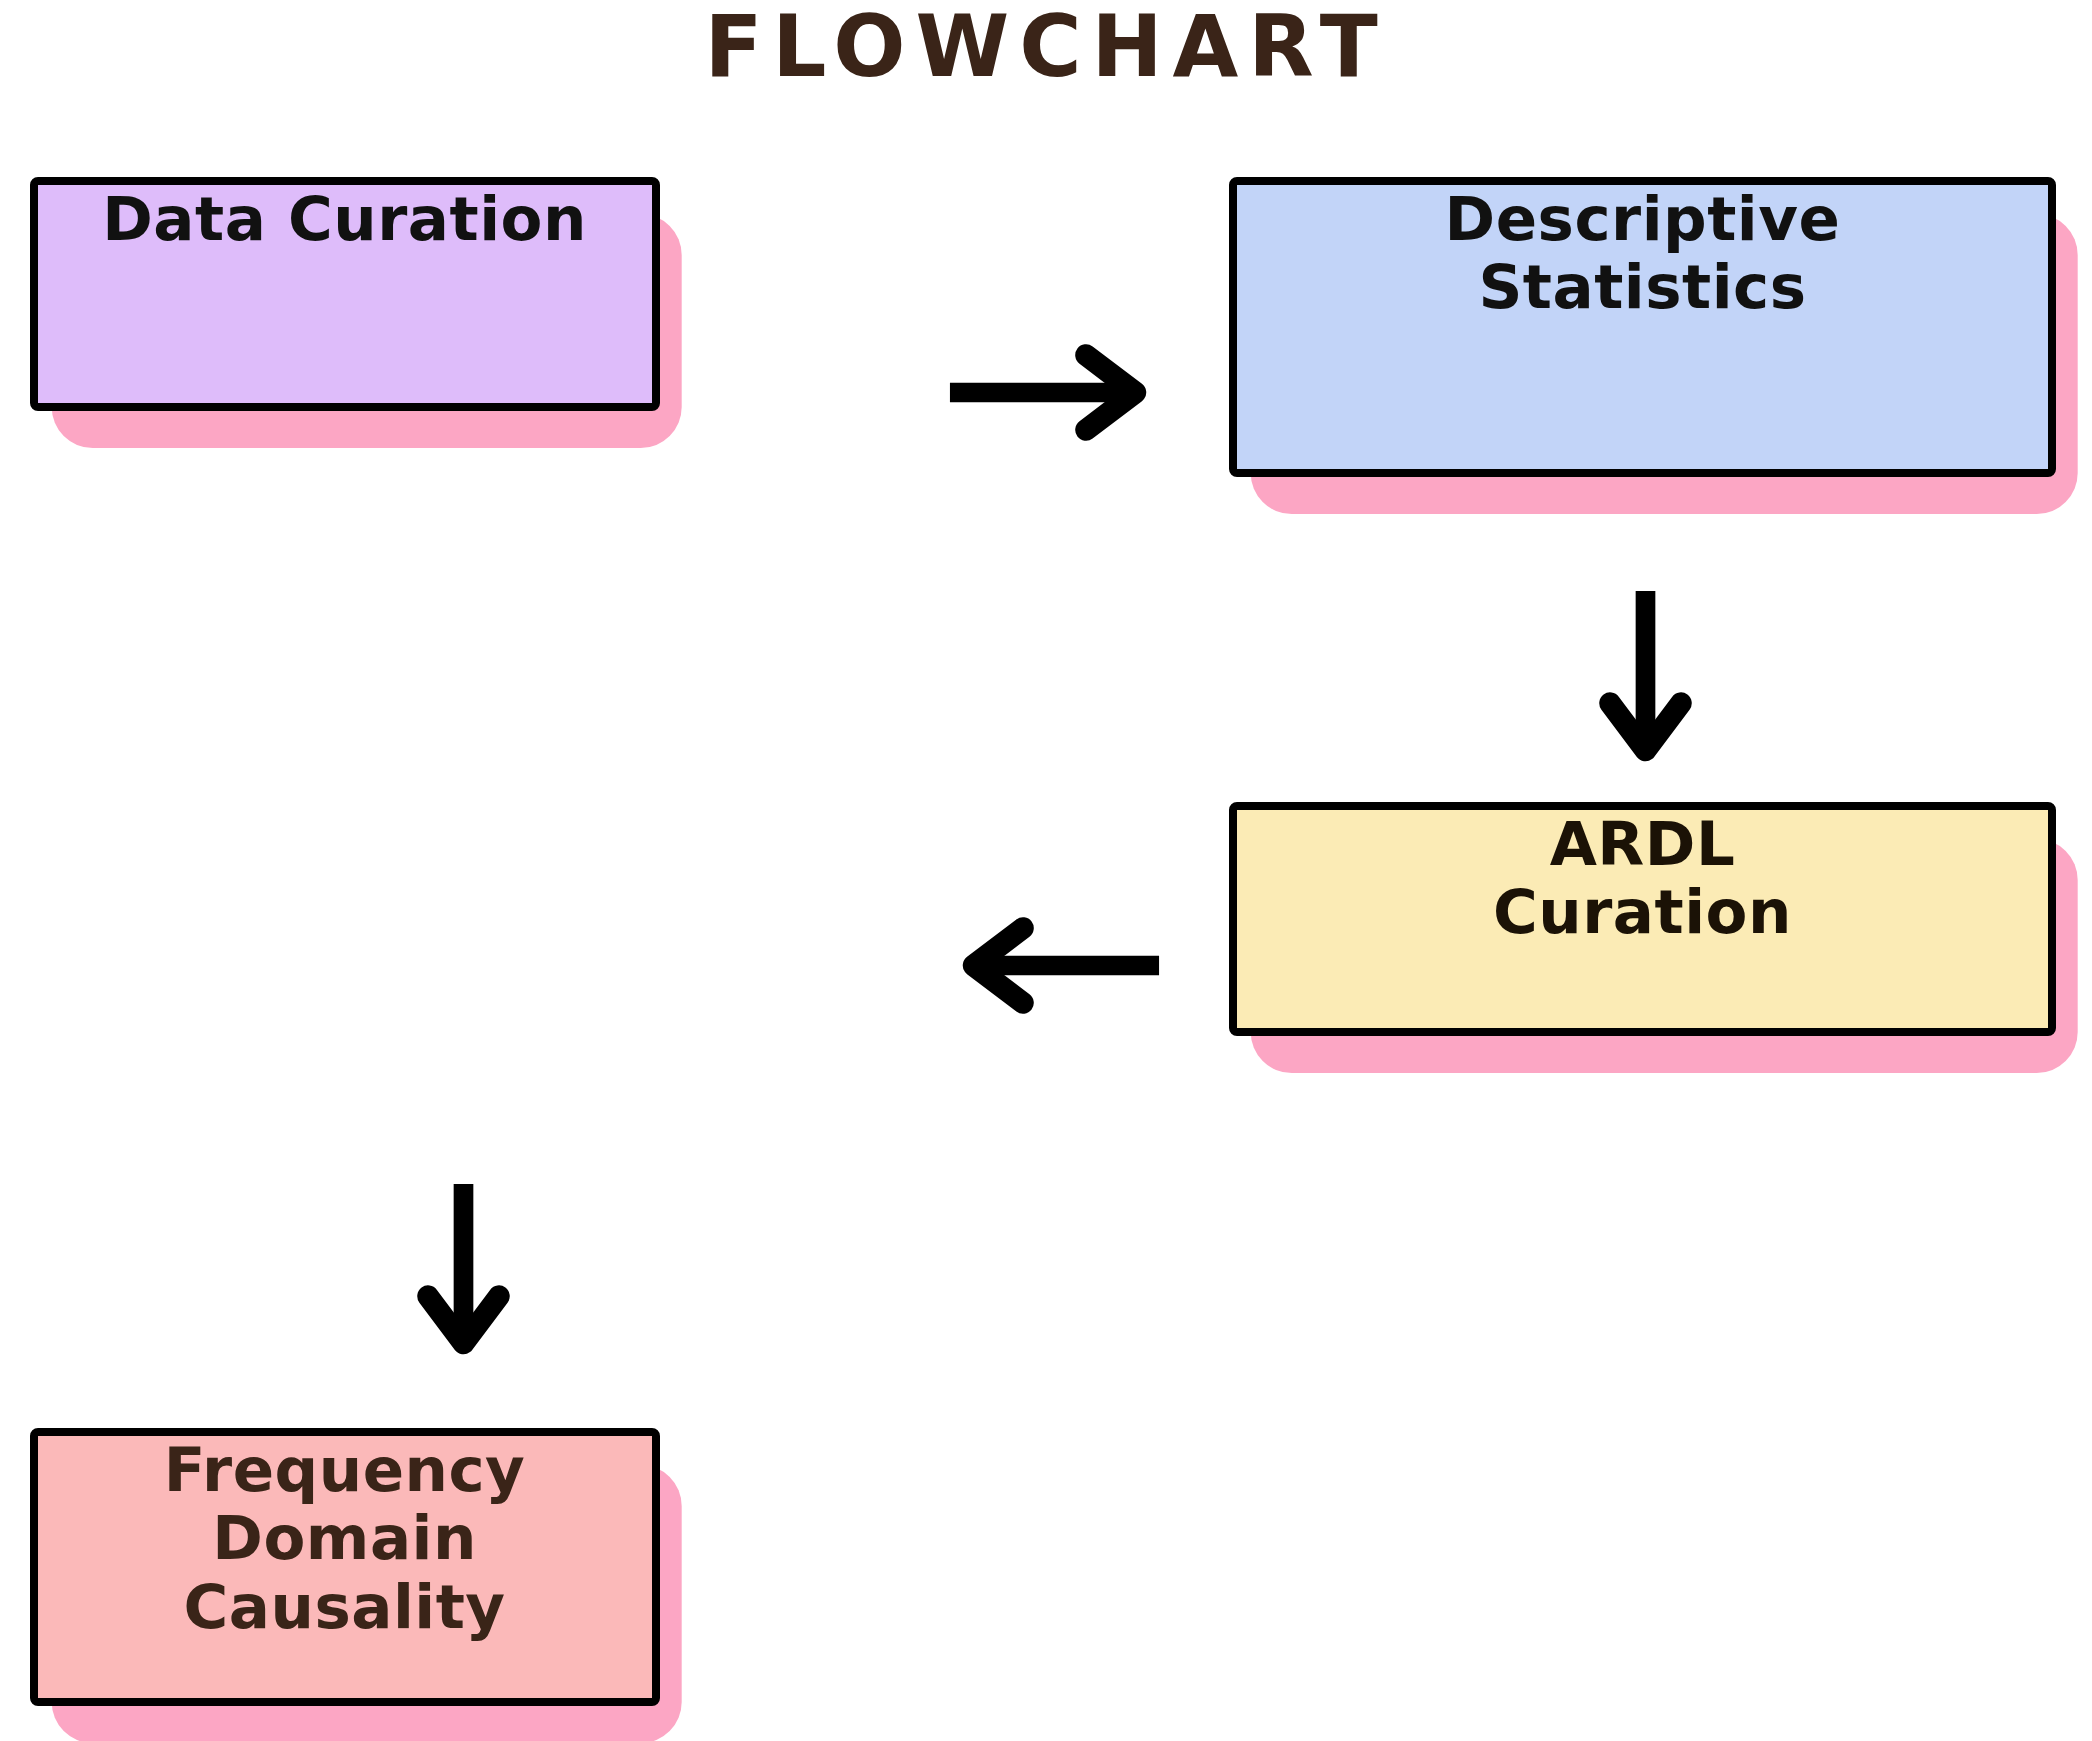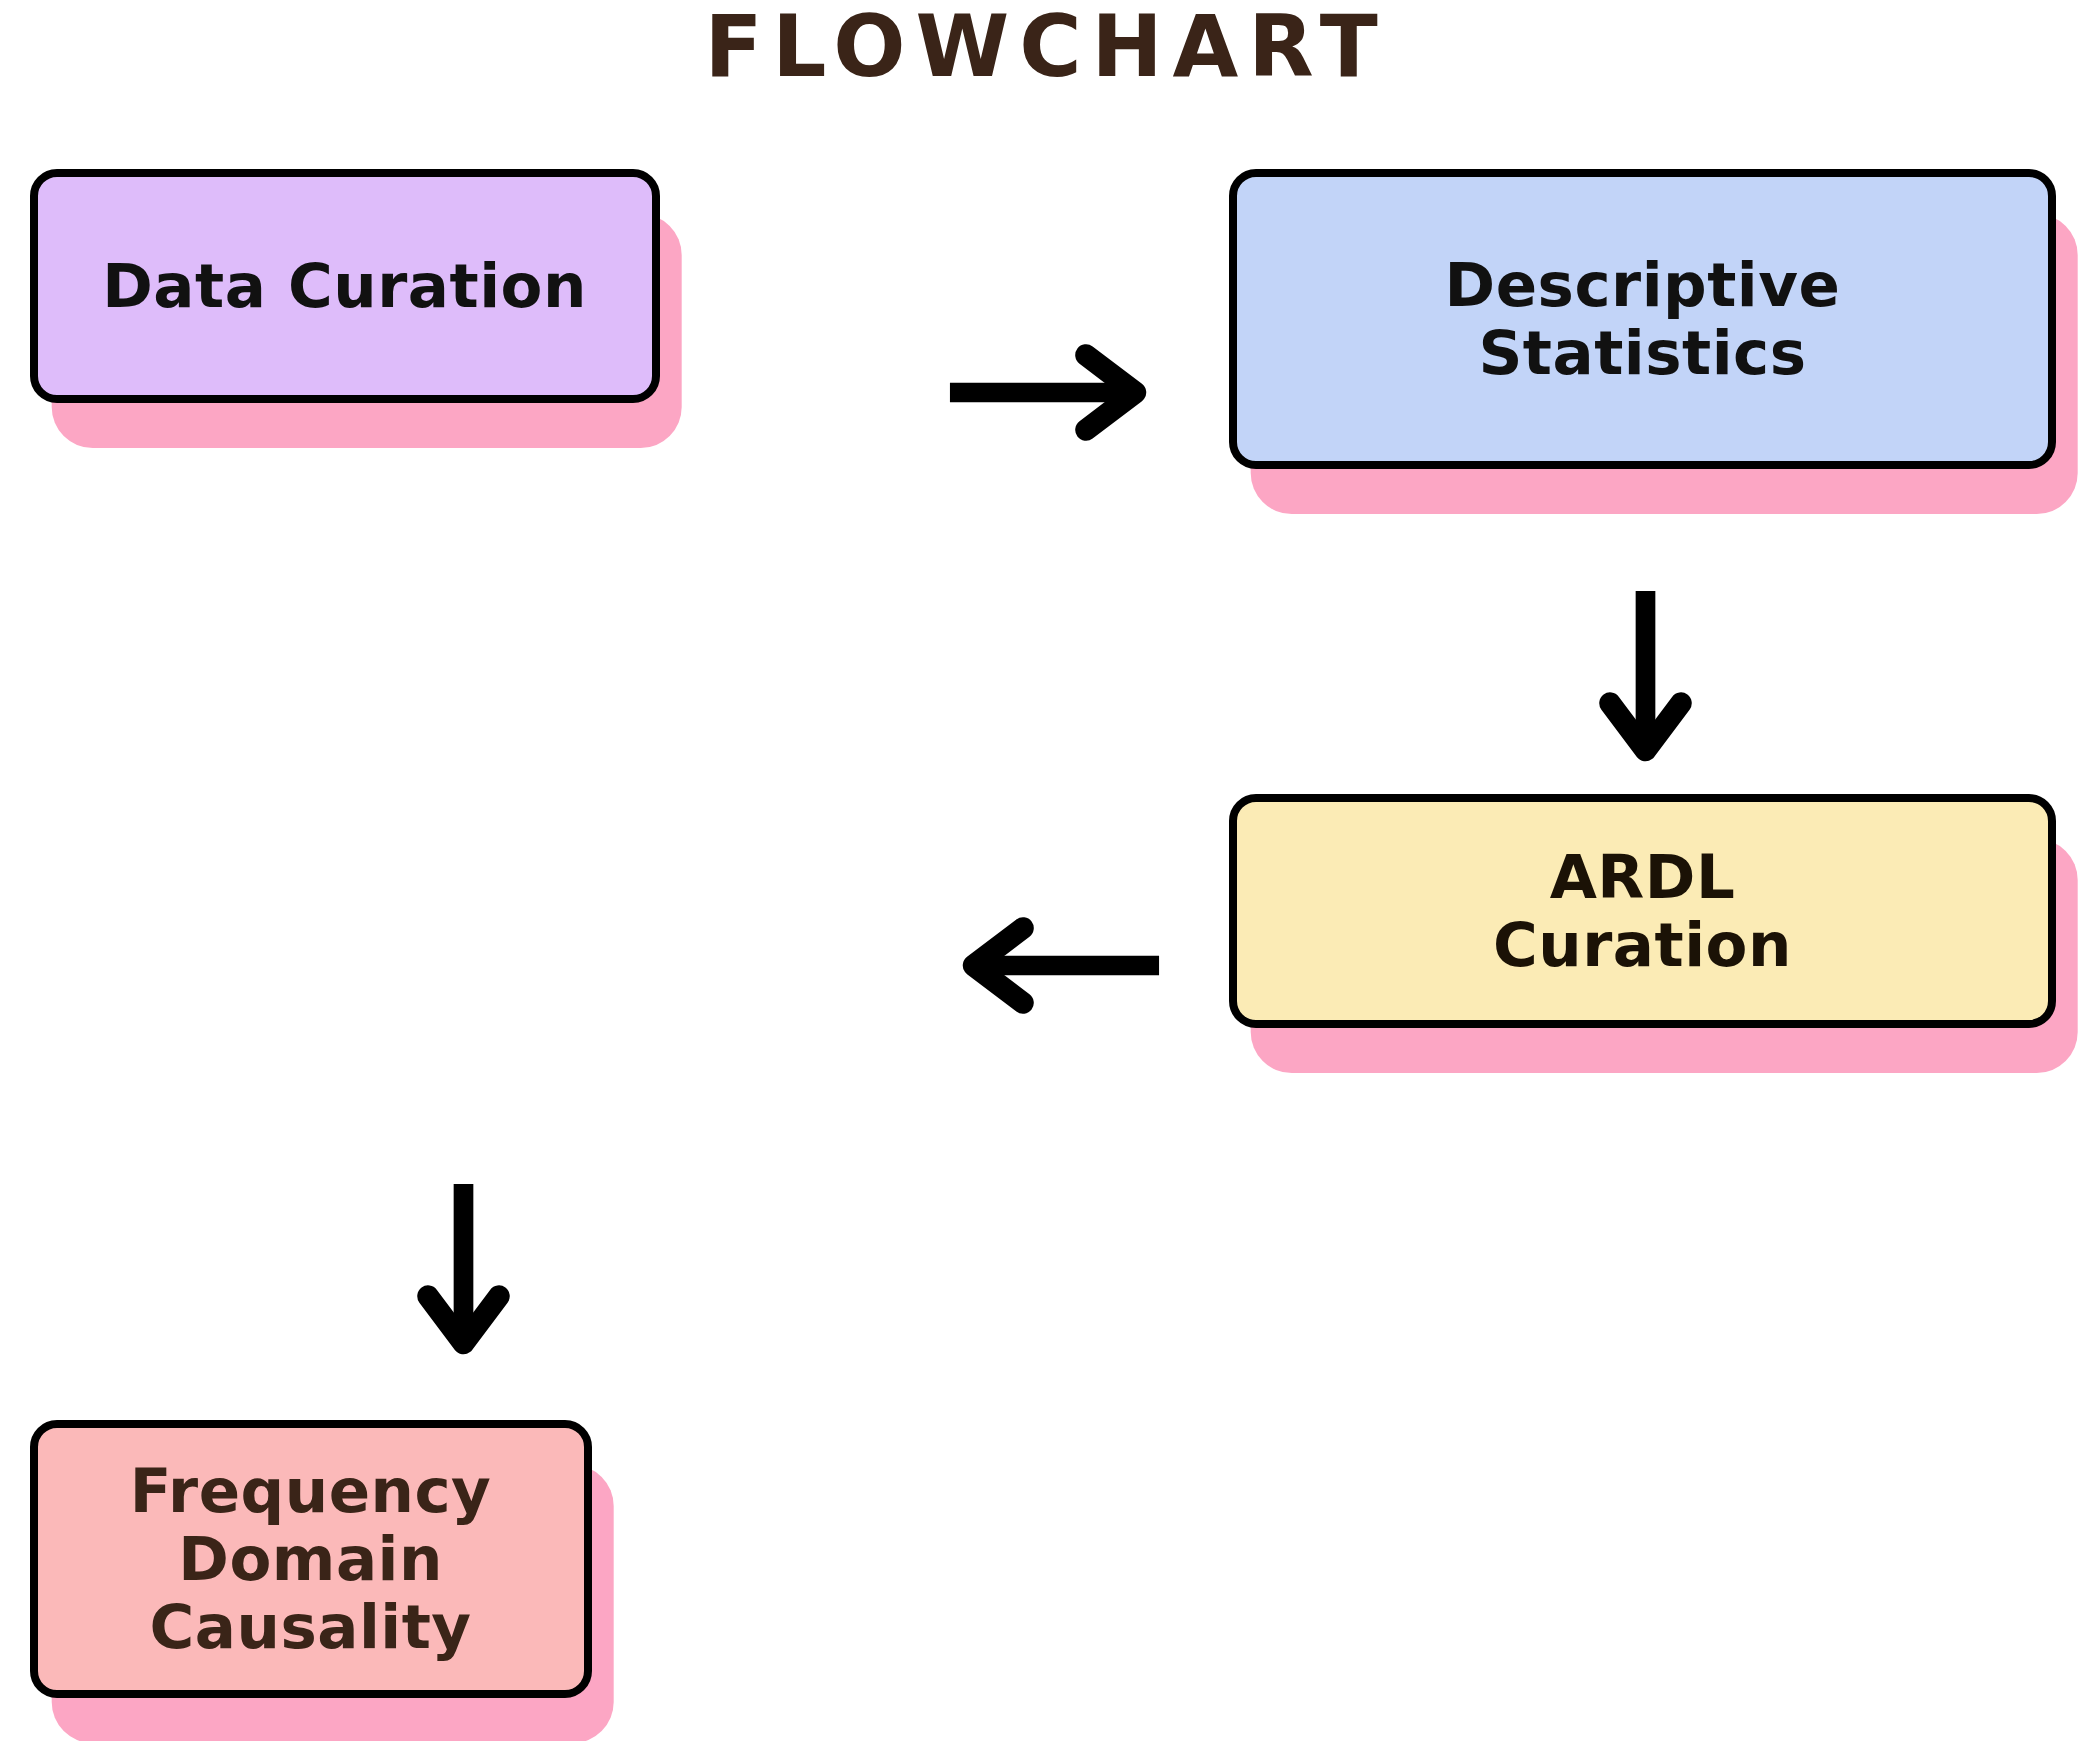--- a/index.html
+++ b/index.html
@@ -50,28 +50,27 @@
     width: 100%;
     height: 100%;
     border-radius: 41px;
     background: #FCA6C4;
     transform: translate(21.7px, 45px);
     z-index: 0;
   }
   .node .face {
     position: absolute;
     left: 0;
-    top: 0;
+    top: 8px;
     width: 100%;
     height: 100%;
     box-sizing: border-box;
     border: 8.9px solid #000000;
-    border-radius: 27px;
+    border-radius: 8px;
     display: flex;
-    align-items: center;
     justify-content: center;
     text-align: center;
     z-index: 1;
   }
   .node .label {
     font-size: 61px;
     font-weight: 700;
     line-height: 1.12;
     letter-spacing: 0.5px;
     padding: 0 25.6px;
@@ -88,21 +87,21 @@
   #node-descriptive-statistics .label { color: #111111; }
 
   #node-ardl-estimates     { left: 1229px; top: 794px;  width: 827px; height: 234px; }
   #node-ardl-estimates .face  { background: #FBEBB5; }
   #node-ardl-estimates .label { color: #1B1206; }
 
   #node-unit-root-analysis { left: 29.6px;   top: 794px;  width: 630px; height: 234px; }
   #node-unit-root-analysis .face  { background: #BFFCCB; }
   #node-unit-root-analysis .label { color: #3A2418; font-size: 63px; }
 
-  #node-frequency-domain-causality { left: 29.6px; top: 1420px; width: 562px; height: 278px; }
+  #node-frequency-domain-causality { left: 29.6px; top: 1420px; width: 630px; height: 278px; }
   #node-frequency-domain-causality .face  { background: #FBB9B9; }
   #node-frequency-domain-causality .label { color: #3A2418; }
 
   
   .arrow {
     position: absolute;
     z-index: 2;
   }
   .arrow svg { display: block; }
 </style>

